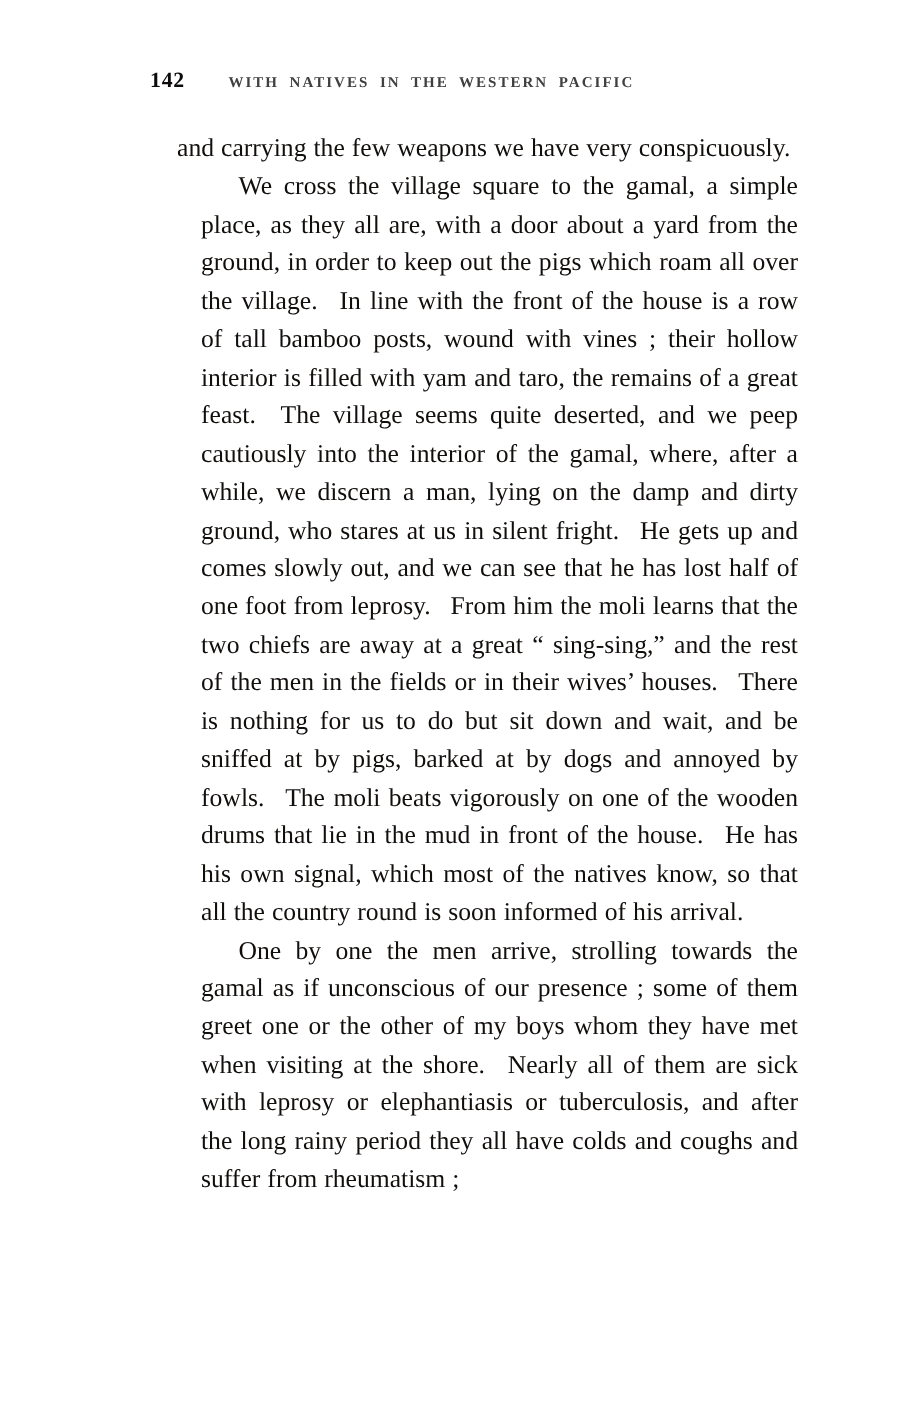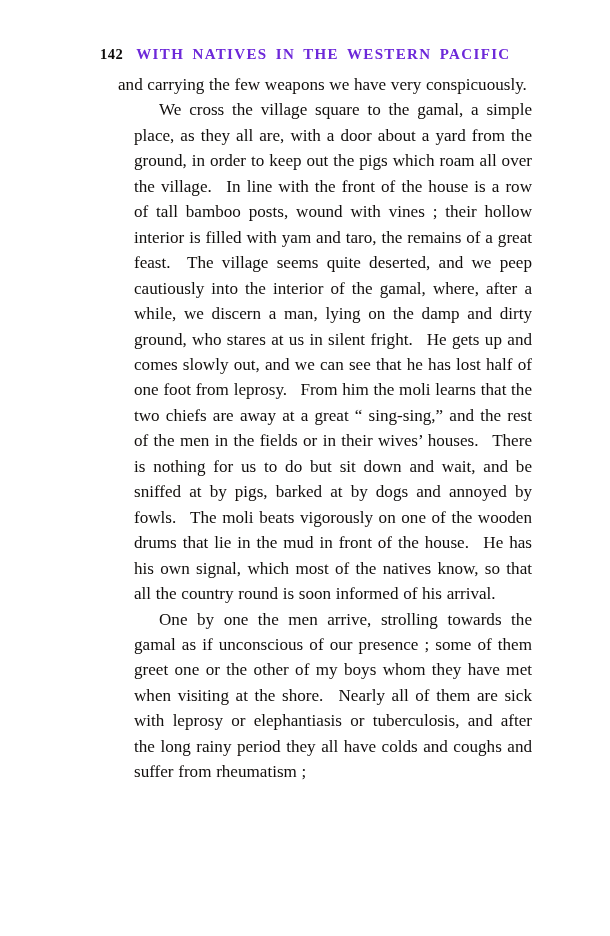--- a/index.html
+++ b/index.html
@@ -26,30 +26,31 @@
     white-space: nowrap;
   }
   .folio {
     font-size: 14.5px;
     font-weight: 700;
     letter-spacing: 0.5px;
     margin-right: 13px;
     color: #0d0b09;
   }
   .head-title {
-    font-size: 15px;
+    font-size: 10px;
     font-weight: 700;
     letter-spacing: 1.35px;
     word-spacing: 3.2px;
-    color: #6d28d9;
+    color: #404040;
+    margin-left: 16px;
   }
   .textblock {
     position: absolute;
     left: 118px;
-    top: 72px;
+    top: 86px;
     width: 414px;
   }
   p.para {
     margin: 0;
     font-size: 17.1px;
     line-height: 25.45px;
     text-align: justify;
     text-justify: inter-word;
     word-spacing: 0.4px;
     color: #110e0c;

